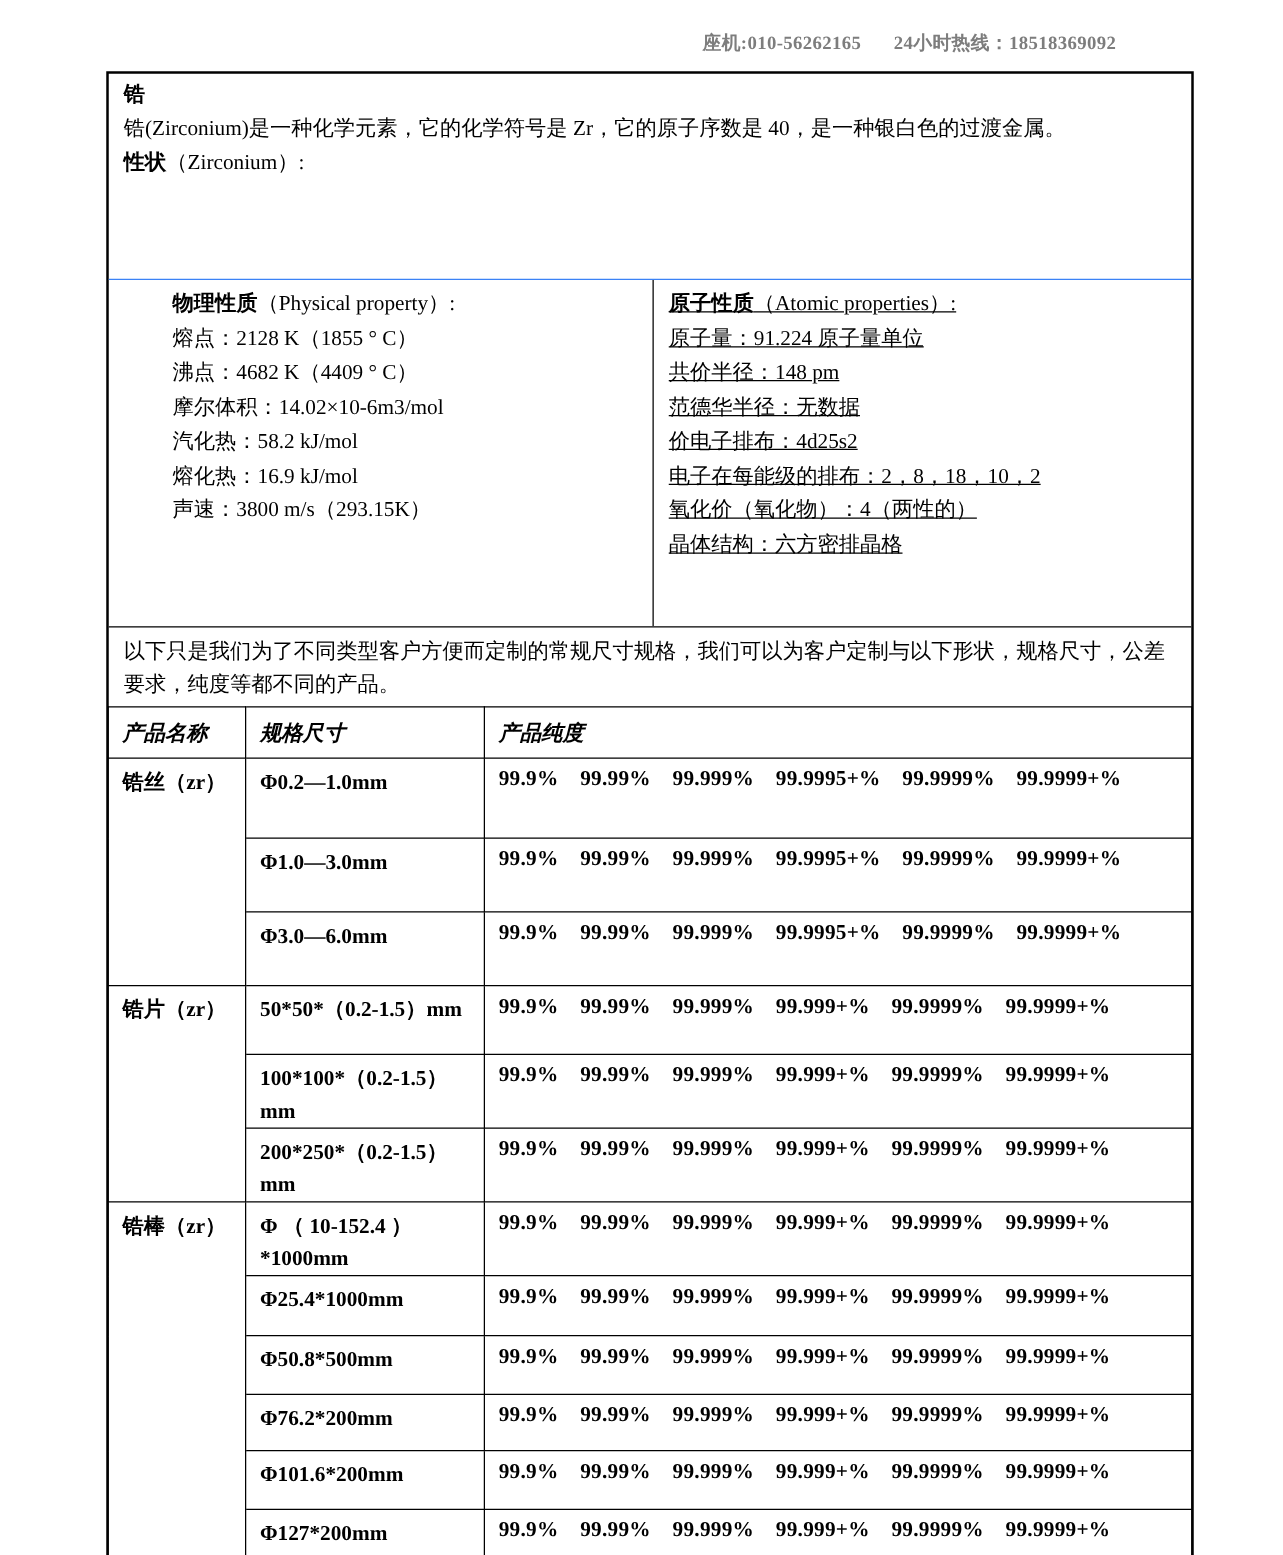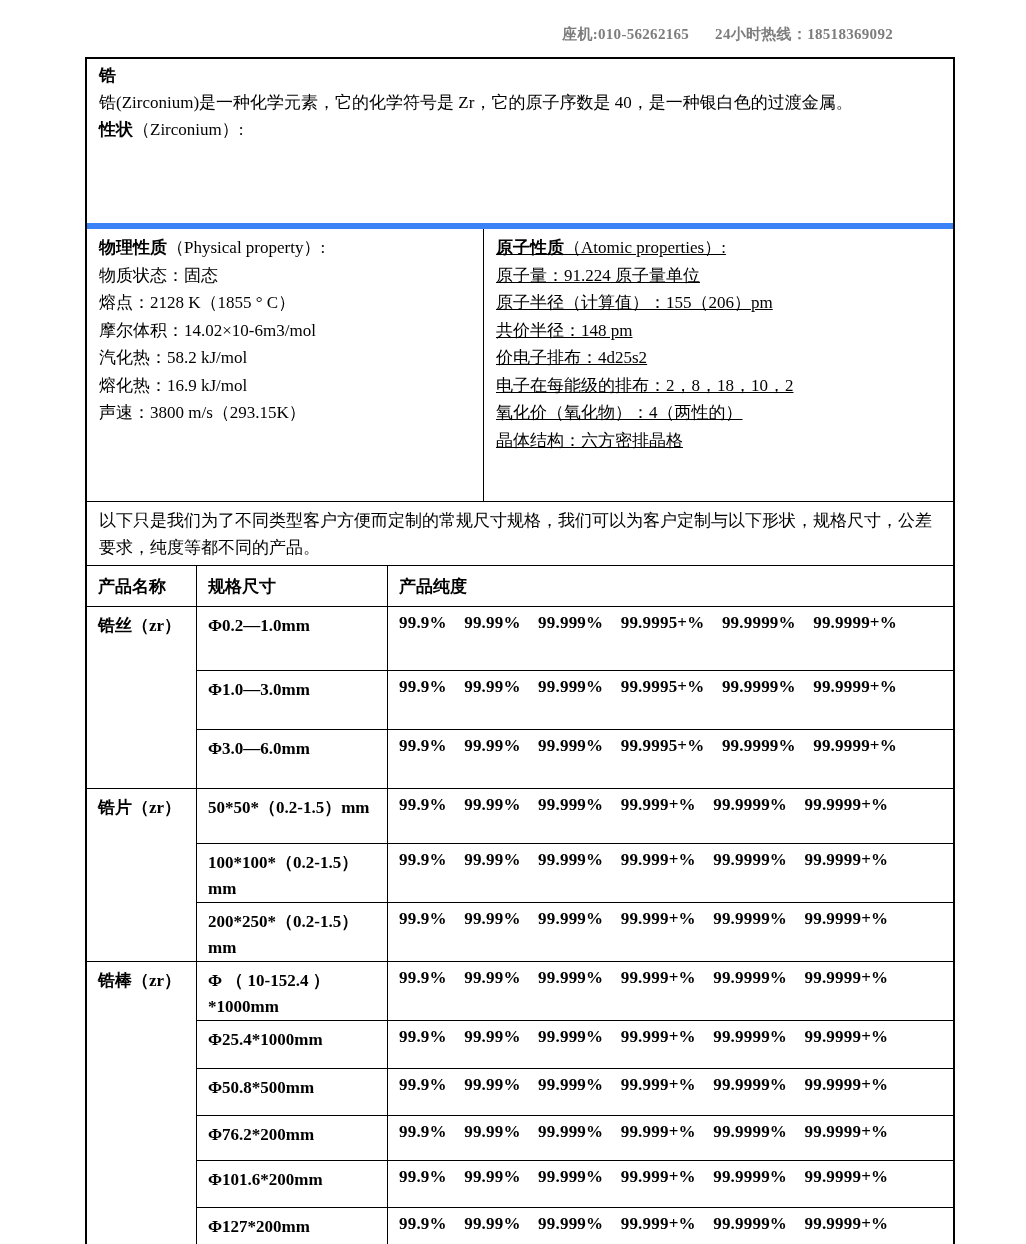--- a/index.html
+++ b/index.html
@@ -35,22 +35,23 @@
   .intro {
     height: 164px;
     padding: 3px 12px 0 12px;
     overflow: hidden;
   }
   .intro p { font-size: 17px; line-height: 27px; }
   .b { font-weight: 700; }
   .props {
     display: flex;
     height: 278px;
-    border-top: 6px solid #3b82f6;
+    border-top: 1px solid #3b82f6;
     overflow: hidden;
+    padding-left: 39px;
   }
   .props-left {
     width: 397px;
     border-right: 1px solid #000;
     padding: 5px 10px 0 12px;
   }
   .props-right { flex: 1; padding: 5px 10px 0 12px; text-decoration: underline; }
   .props p { font-size: 17px; line-height: 27.5px; }
   .custom-note {
     height: 64px;
@@ -69,21 +70,21 @@
   }
   table.products th, table.products td {
     border: 1px solid #000;
     vertical-align: top;
     text-align: left;
     font-size: 17px;
     padding: 6px 8px 0 11px;
     overflow: hidden;
     font-weight: bold;
   }
-  table.products th { font-weight: 700; padding-top: 9px; }
+  table.products th { font-weight: 700; padding-top: 9px; font-style: italic; }
   td.spec { white-space: pre-wrap; line-height: 26px; }
   td.purity { word-spacing: 13px; letter-spacing: 0.2px; white-space: nowrap; }
   td.group-cell { line-height: 26px; }
 </style>
 </head>
 <body>
 
 <div class="page">
 
   <div class="phone-contact">
@@ -94,32 +95,32 @@
 
     <div class="intro">
       <p class="b">锆</p>
       <p>锆(Zirconium)是一种化学元素，它的化学符号是 Zr，它的原子序数是 40，是一种银白色的过渡金属。</p>
       <p><span class="b">性状</span><span>（Zirconium）:</span></p>
     </div>
 
     <div class="props">
       <div class="props-left">
         <p><span class="b">物理性质</span><span>（Physical property）:</span></p>
-        <p>物质状态：固态</p>
         <p>熔点：2128 K（1855 ° C）</p>
+        <p>沸点：4682 K（4409 ° C）</p>
         <p>摩尔体积：14.02×10-6m3/mol</p>
         <p>汽化热：58.2 kJ/mol</p>
         <p>熔化热：16.9 kJ/mol</p>
         <p>声速：3800 m/s（293.15K）</p>
       </div>
       <div class="props-right">
         <p><span class="b">原子性质</span><span>（Atomic properties）:</span></p>
         <p>原子量：91.224 原子量单位</p>
-        <p>原子半径（计算值）：155（206）pm</p>
         <p>共价半径：148 pm</p>
+        <p>范德华半径：无数据</p>
         <p>价电子排布：4d25s2</p>
         <p>电子在每能级的排布：2，8，18，10，2</p>
         <p>氧化价（氧化物）：4（两性的）</p>
         <p>晶体结构：六方密排晶格</p>
       </div>
     </div>
 
     <div class="custom-note">以下只是我们为了不同类型客户方便而定制的常规尺寸规格，我们可以为客户定制与以下形状，规格尺寸，公差要求，纯度等都不同的产品。</div>
 
     <table class="products">

